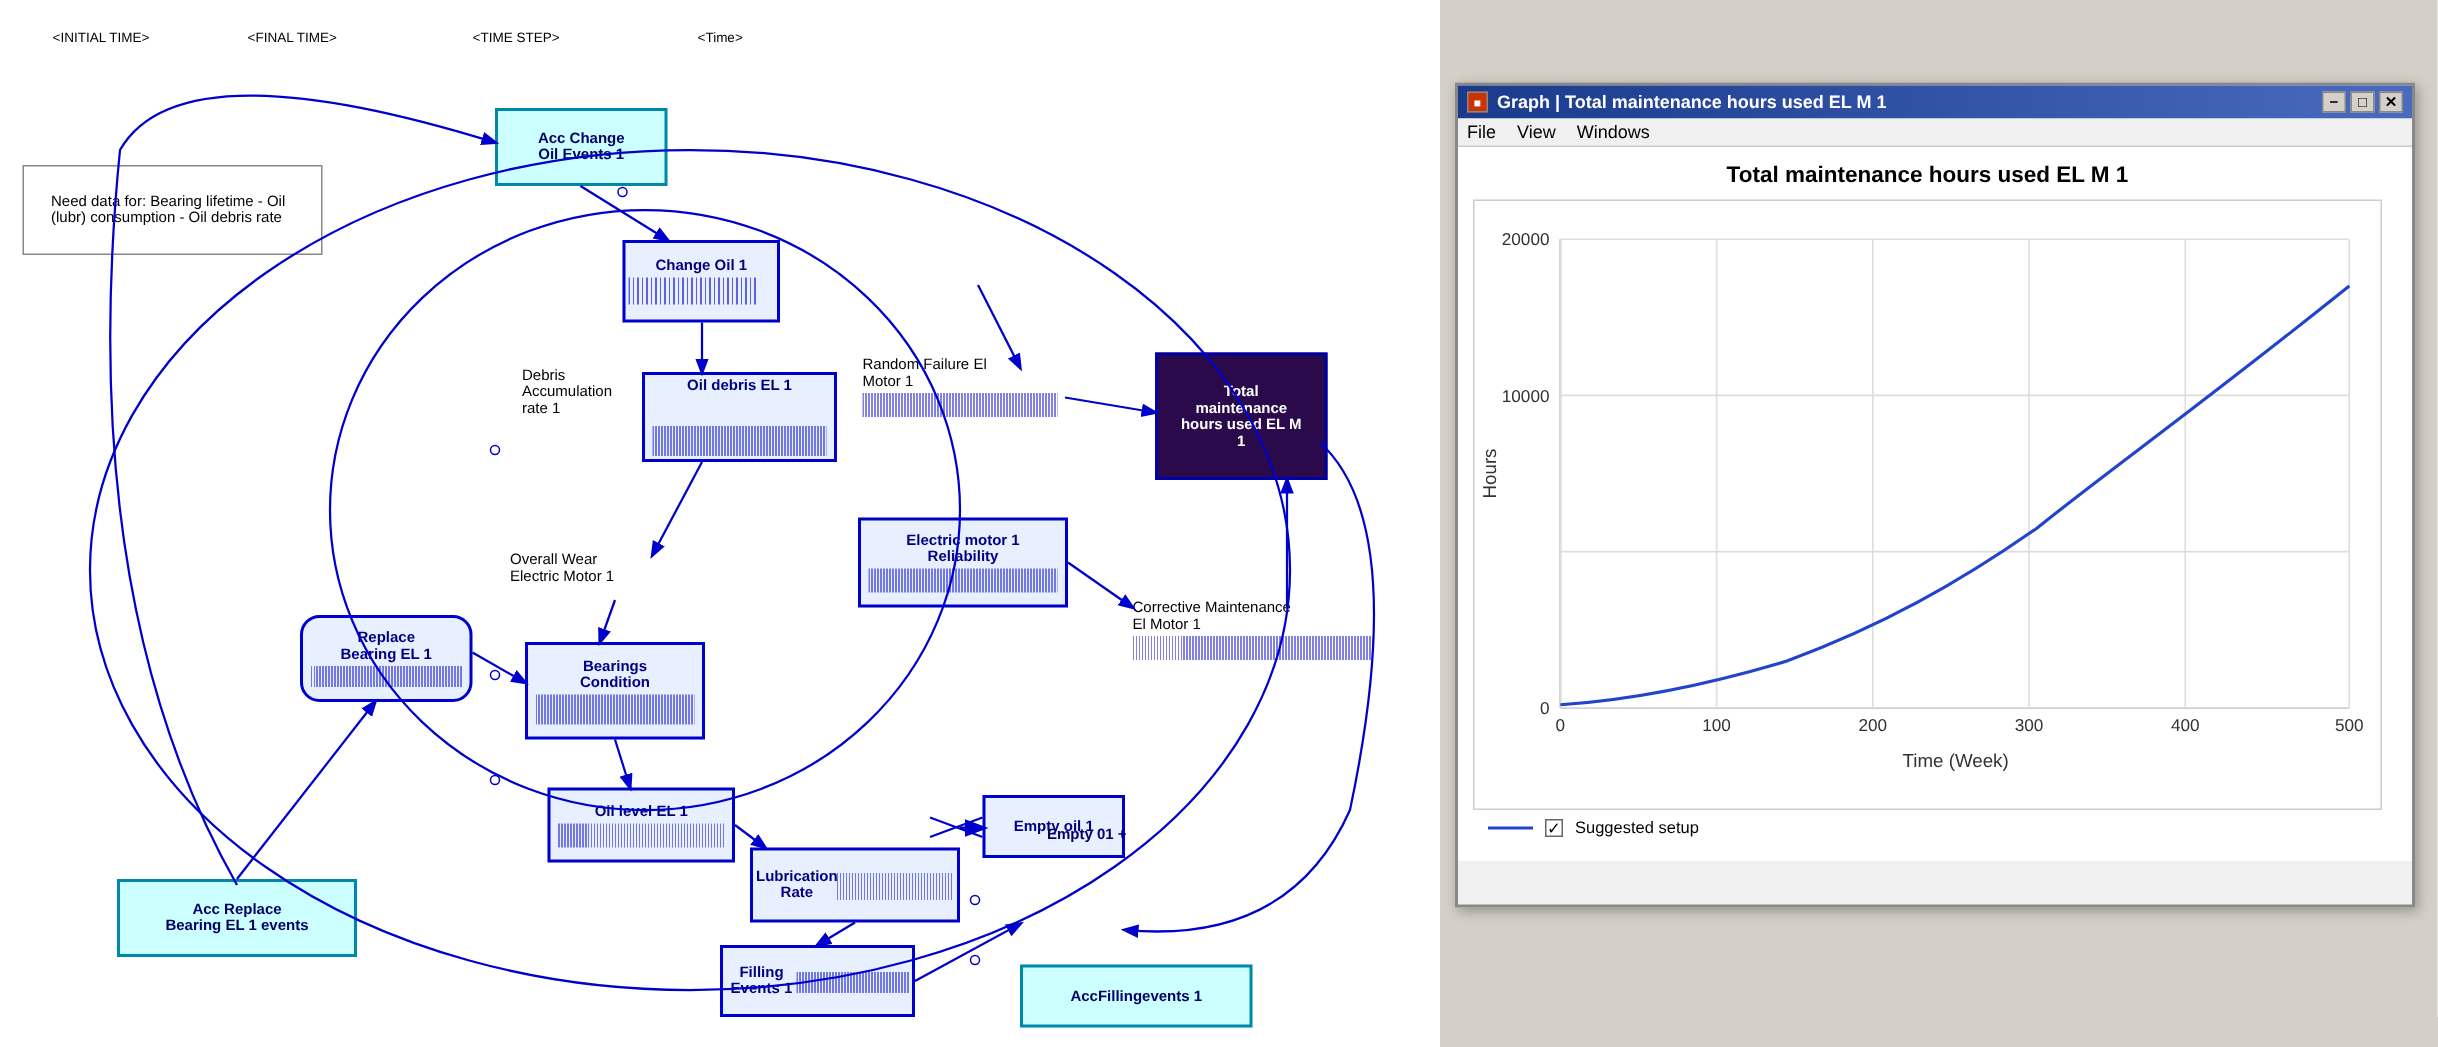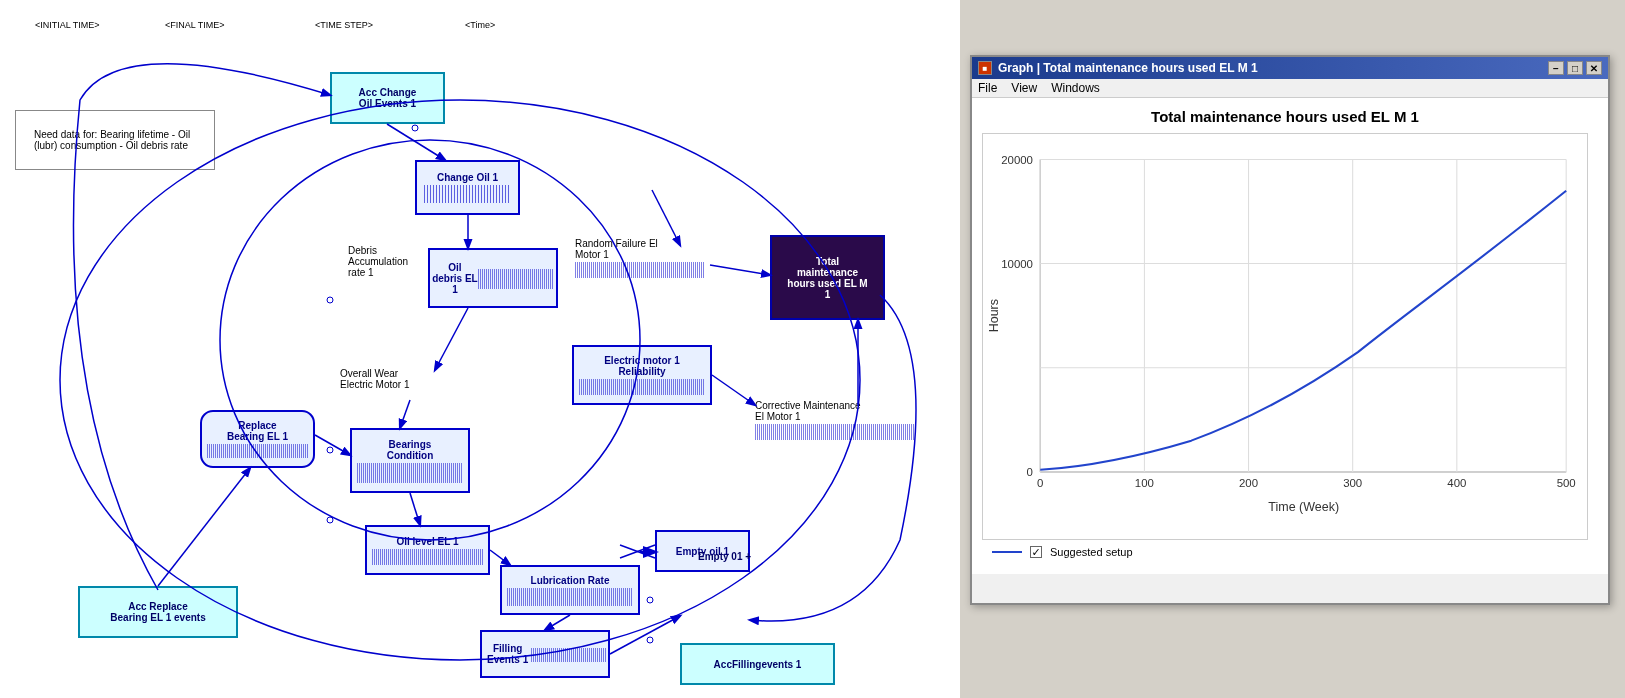--- a/index.html
+++ b/index.html
@@ -203,33 +203,33 @@
 
   <div style="position:absolute;left:15px;top:110px;width:200px;border:1px solid #888;padding:18px;background:#fff;font-size:10px;color:#000;">
     <span>Need data for: Bearing lifetime - Oil (lubr) consumption - Oil debris rate</span>
   </div>
 
   <div class="sim-box sim-box-cyan" style="left:330px;top:72px;width:115px;height:52px;font-size:10px;">
     <span>Acc Change<br>Oil Events 1</span>
   </div>
 
   <div class="sim-box" style="left:415px;top:160px;width:105px;height:55px;">
-    <div style="width:100%;height:100%;display:flex;flex-direction:column;align-items:center;justify-content:center;">
+    <div style="width:100%;height:100%;display:flex;flex-direction:column;justify-content:center;">
       <span>Change Oil 1</span>
       <div style="width:90%;height:18px;margin-top:2px;background:repeating-linear-gradient(90deg,#0000cc 0px,#0000cc 1px,transparent 1px,transparent 3px);opacity:0.6;"></div>
     </div>
   </div>
 
 
   <div class="label-text" style="left:348px;top:245px;width:90px;text-align:left;font-size:10px;color:#000;font-weight:normal;">
     Debris<br>Accumulation<br>rate 1
   </div>
 
   <div class="sim-box" style="left:428px;top:248px;width:130px;height:60px;">
-    <div style="width:100%;display:flex;flex-direction:row;align-items:center;justify-content:space-between;height:100%;">
+    <div style="width:100%;display:flex;flex-direction:column;align-items:center;justify-content:space-between;height:100%;">
       <span>Oil debris EL 1</span>
       <div style="width:95%;height:20px;margin-top:2px;background:repeating-linear-gradient(90deg,#0000cc 0px,#0000cc 1px,transparent 1px,transparent 2px);opacity:0.5;"></div>
     </div>
   </div>
 
   <div class="label-text" style="left:575px;top:238px;width:130px;text-align:left;font-size:10px;color:#000;font-weight:normal;">
     Random Failure El<br>Motor 1
     <div style="width:100%;height:16px;background:repeating-linear-gradient(90deg,#0000cc 0px,#0000cc 1px,transparent 1px,transparent 2px);opacity:0.5;margin-top:2px;"></div>
   </div>
 
@@ -272,21 +272,21 @@
       <span>Oil level EL 1</span>
       <div style="width:95%;height:16px;margin-top:2px;background:repeating-linear-gradient(90deg,#0000cc 0px,#0000cc 1px,transparent 1px,transparent 2px);opacity:0.5;"></div>
     </div>
   </div>
 
   <div class="sim-box" style="left:655px;top:530px;width:95px;height:42px;">
     <span>Empty oil 1</span>
   </div>
 
   <div class="sim-box" style="left:500px;top:565px;width:140px;height:50px;">
-    <div style="width:100%;display:flex;flex-direction:column;align-items:center;justify-content:center;height:100%;">
+    <div style="width:100%;display:flex;flex-direction:row;align-items:center;justify-content:center;height:100%;">
       <span>Lubrication Rate</span>
       <div style="width:95%;height:18px;margin-top:2px;background:repeating-linear-gradient(90deg,#0000cc 0px,#0000cc 1px,transparent 1px,transparent 2px);opacity:0.5;"></div>
     </div>
   </div>
 
   <div class="sim-box" style="left:480px;top:630px;width:130px;height:48px;">
     <div style="width:100%;display:flex;flex-direction:row;align-items:center;justify-content:center;height:100%;">
       <span>Filling Events 1</span>
       <div style="width:95%;height:14px;margin-top:2px;background:repeating-linear-gradient(90deg,#0000cc 0px,#0000cc 1px,transparent 1px,transparent 2px);opacity:0.5;"></div>
     </div>

